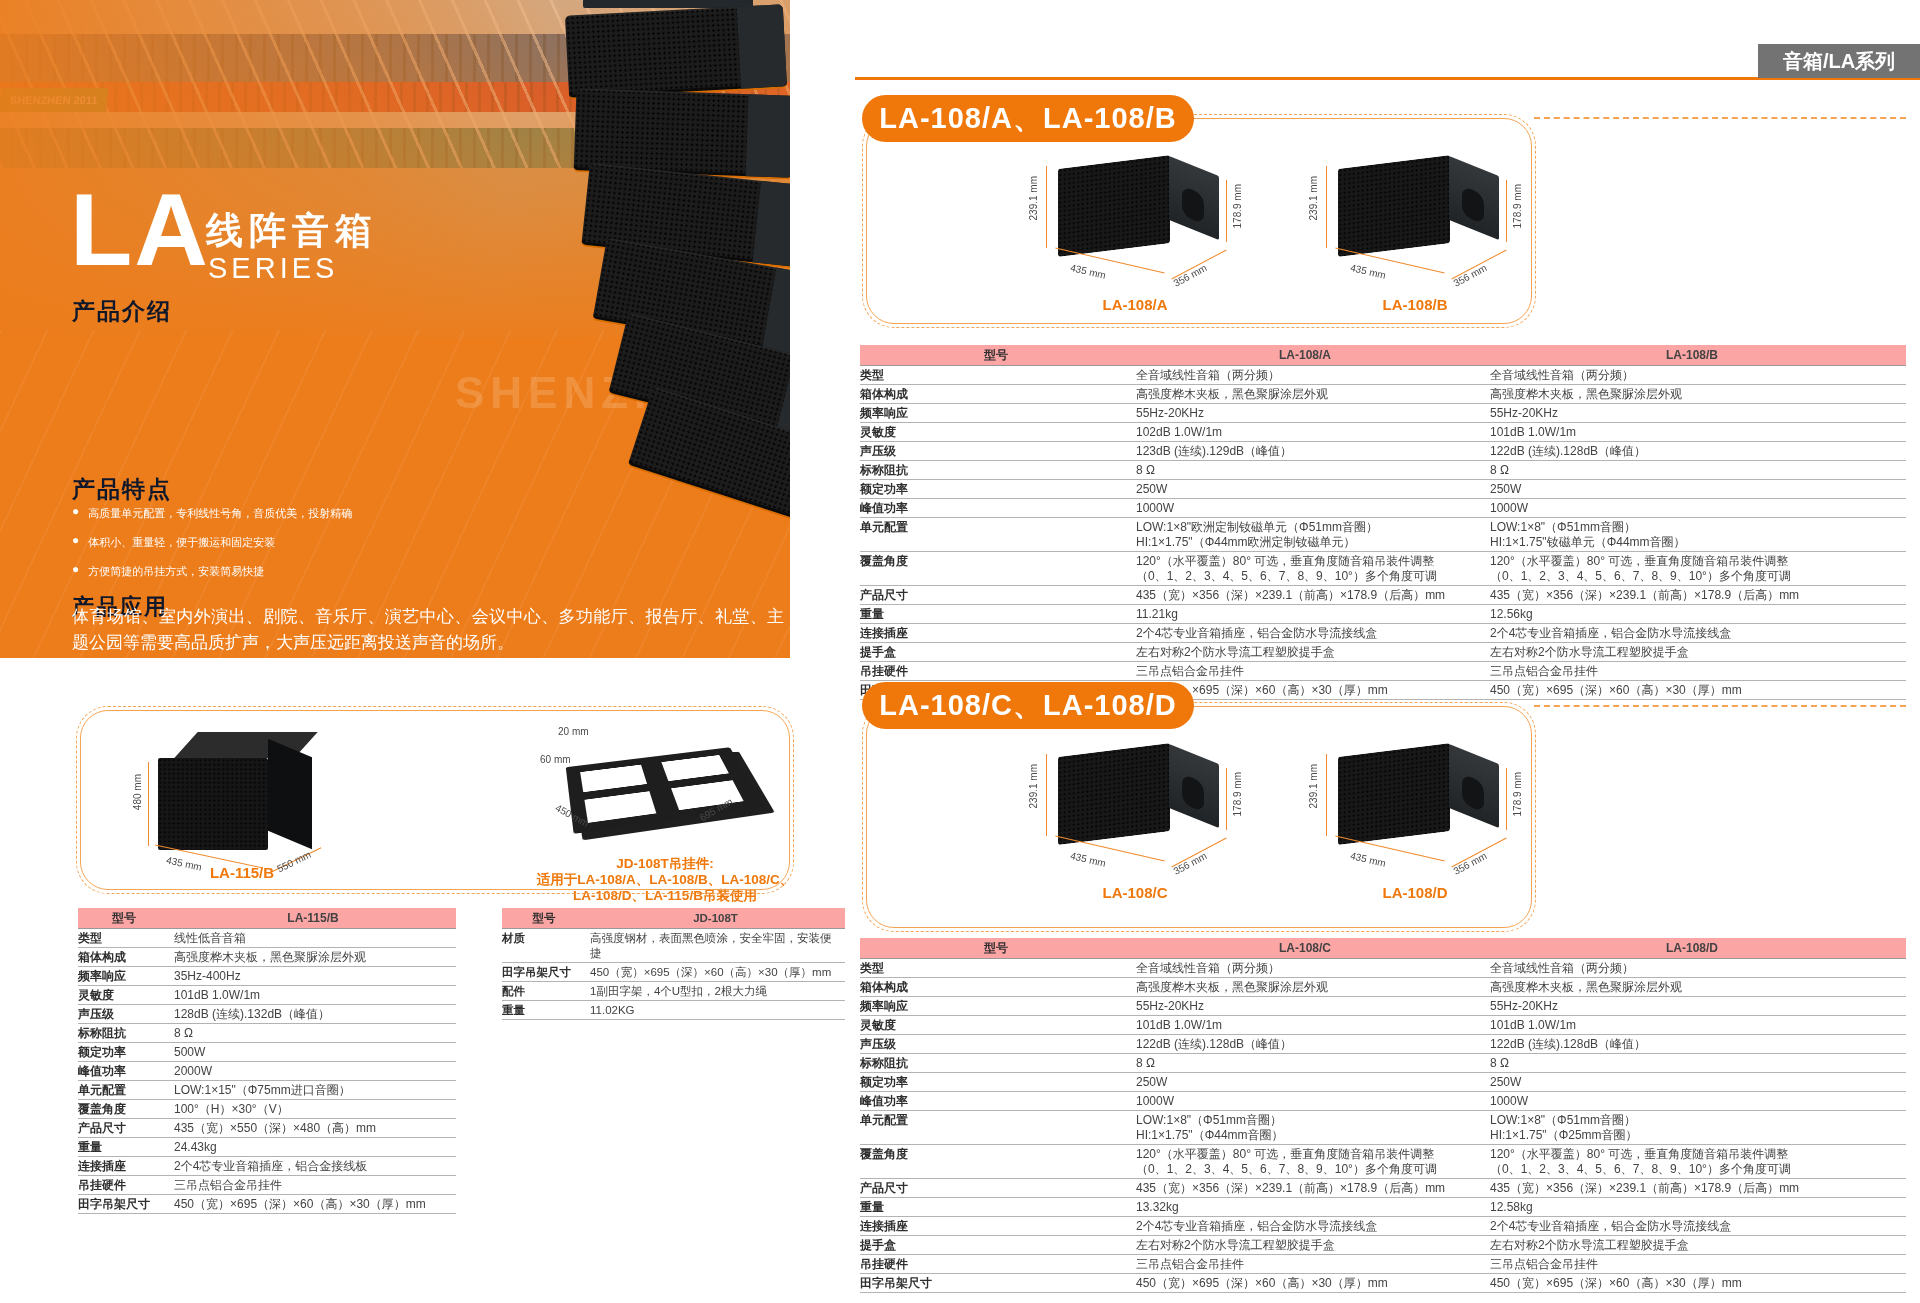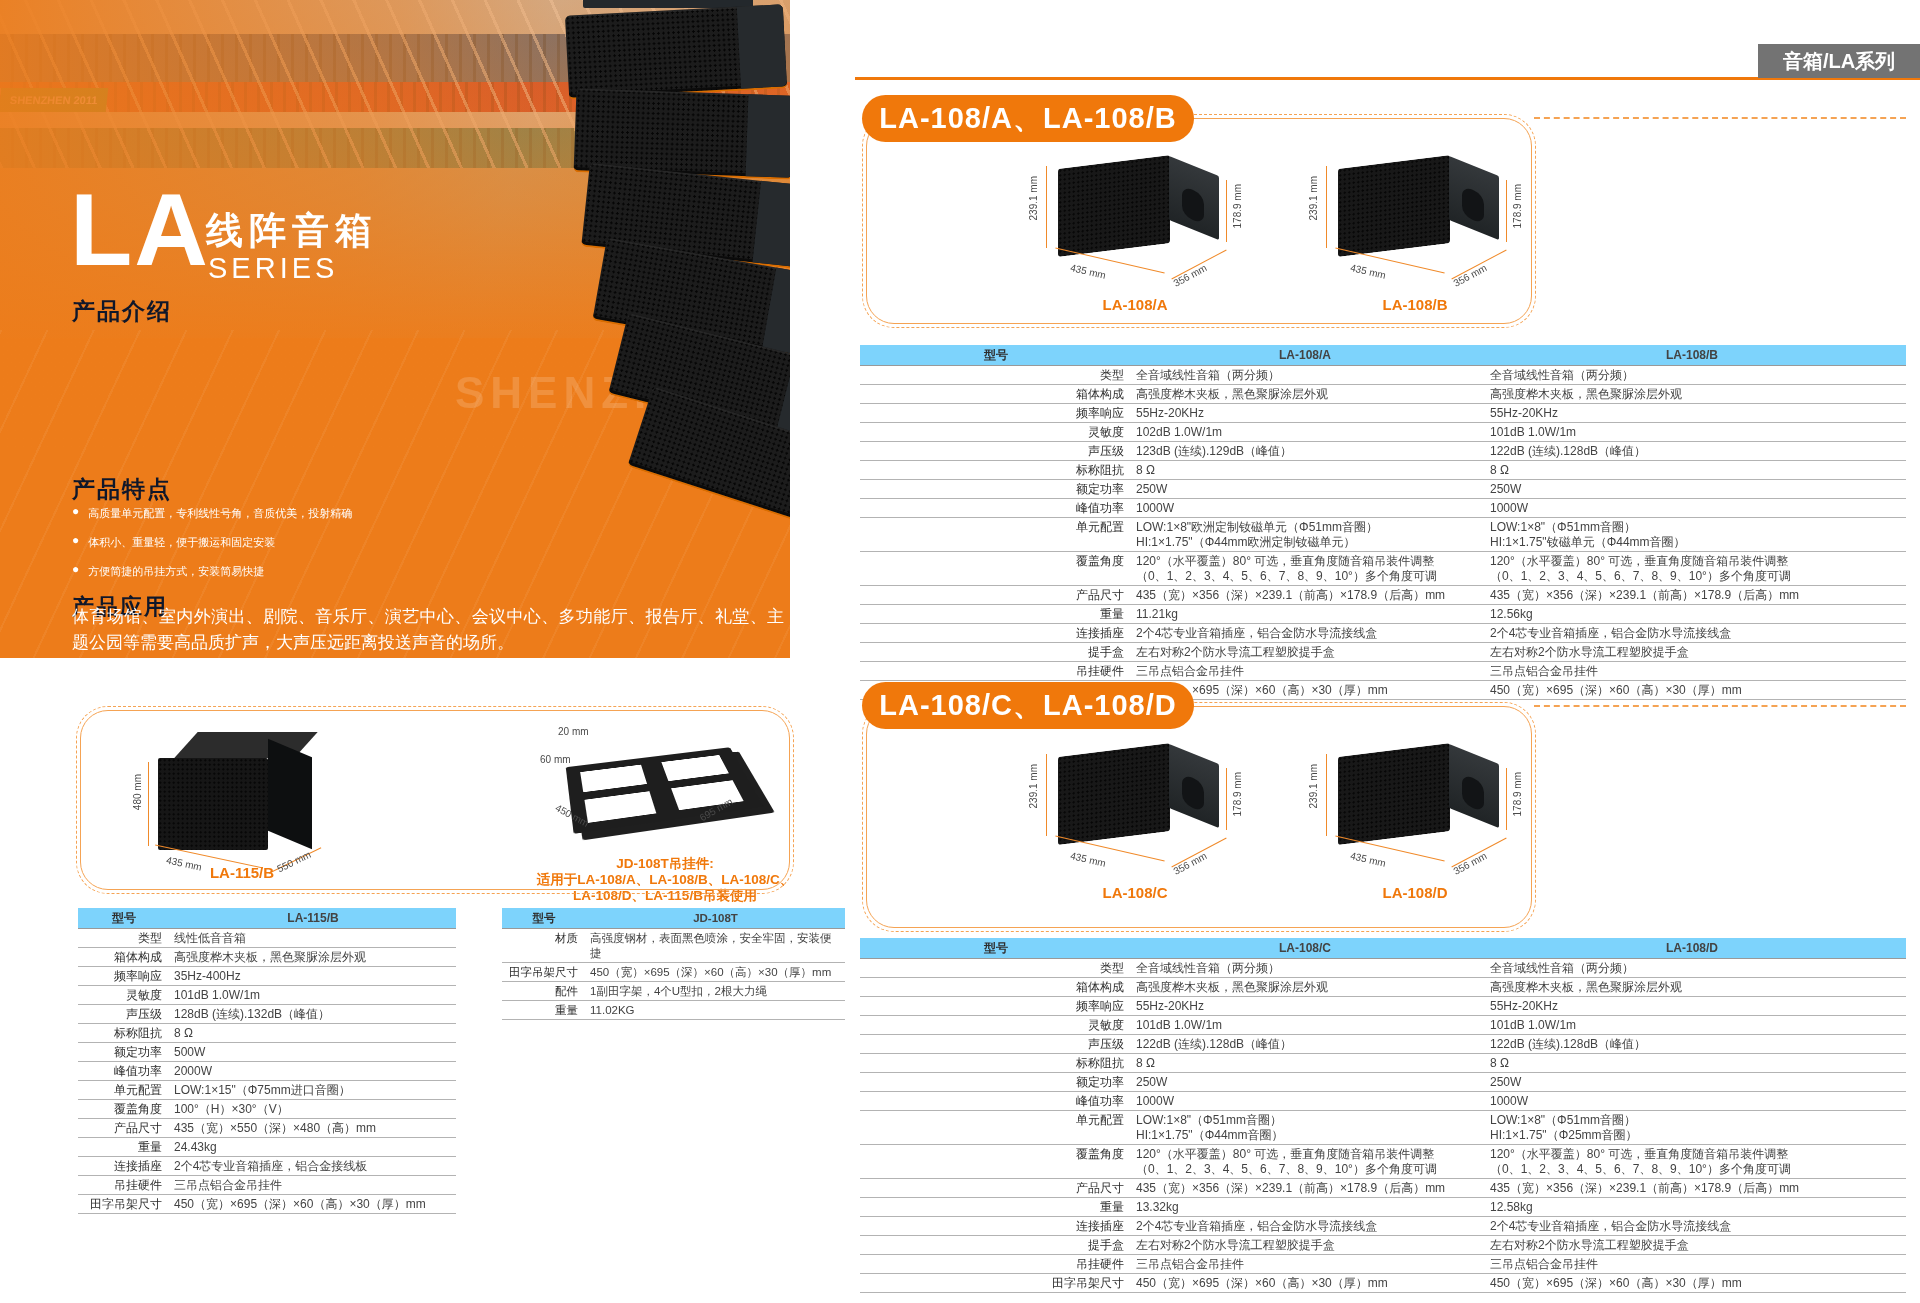--- a/index.html
+++ b/index.html
@@ -58,22 +58,22 @@
   .dashext{position:absolute;border-top:2px dashed #f5a353;z-index:1;}
   .tab{position:absolute;left:1758px;top:44px;width:162px;height:34px;background:#737373;color:#fff;
        display:flex;align-items:center;justify-content:center;font-size:20px;font-weight:bold;}
   .topline{position:absolute;left:855px;top:77px;width:1065px;height:3px;background:#f0780b;}
   .figcap{position:absolute;color:#f0780b;font-size:15px;font-weight:bold;text-align:center;}
   .jdcap{position:absolute;left:500px;top:856px;width:330px;text-align:center;color:#f0780b;
          font-size:13.5px;font-weight:bold;line-height:16px;}
   
   .spec{position:absolute;font-size:12px;color:#434343;}
   .spec .tr{display:flex;border-bottom:1px solid #b3b3b3;}
-  .spec .thead{background:#7dd3fc;border-bottom:1px solid #999;}
-  .spec .th{flex:0 0 var(--lw);text-align:right;padding:2px 8px 1px 0;font-weight:normal;color:#2e2e2e;line-height:15px;box-sizing:border-box;}
+  .spec .thead{background:#fca5a5;border-bottom:1px solid #999;}
+  .spec .th{flex:0 0 var(--lw);padding:2px 8px 1px 0;font-weight:bold;color:#2e2e2e;line-height:15px;box-sizing:border-box;}
   .spec .td{flex:1;padding:2px 4px 1px 4px;white-space:pre-line;line-height:15px;}
   .spec .thead .th,.spec .thead .td{text-align:center;font-weight:bold;padding:3px 0 2px 0;}
   .spec.three .th + .td{flex:0 0 346px;}
   
   .fig{position:absolute;}
   .dim{position:absolute;font-size:10px;color:#4a4a4a;white-space:nowrap;}
   .dline{position:absolute;background:#f08a2a;}
   .wedge .front{position:absolute;left:28px;top:24px;width:112px;height:88px;border-radius:3px;
      background:radial-gradient(circle,#060606 1px,transparent 1.25px) 0 0/4.5px 4.5px,#181818;
      transform:skewY(-7deg);}

